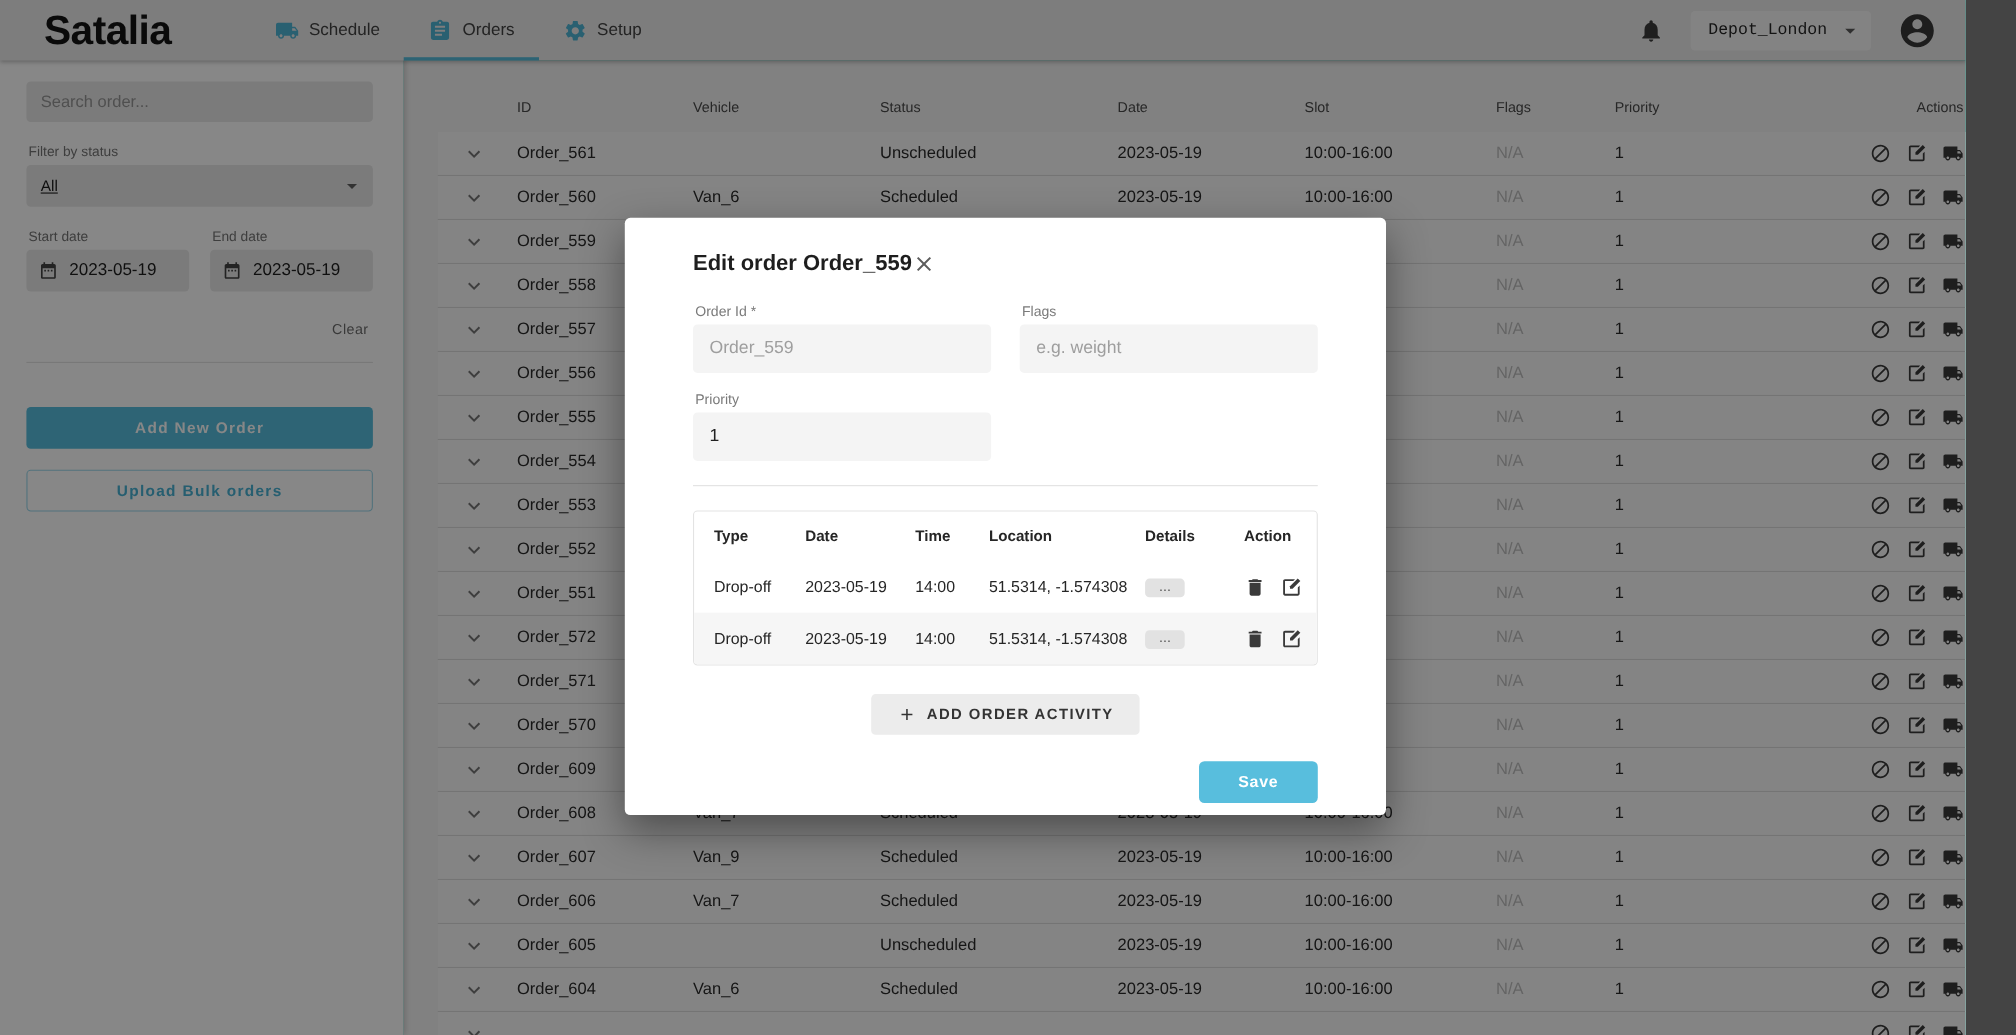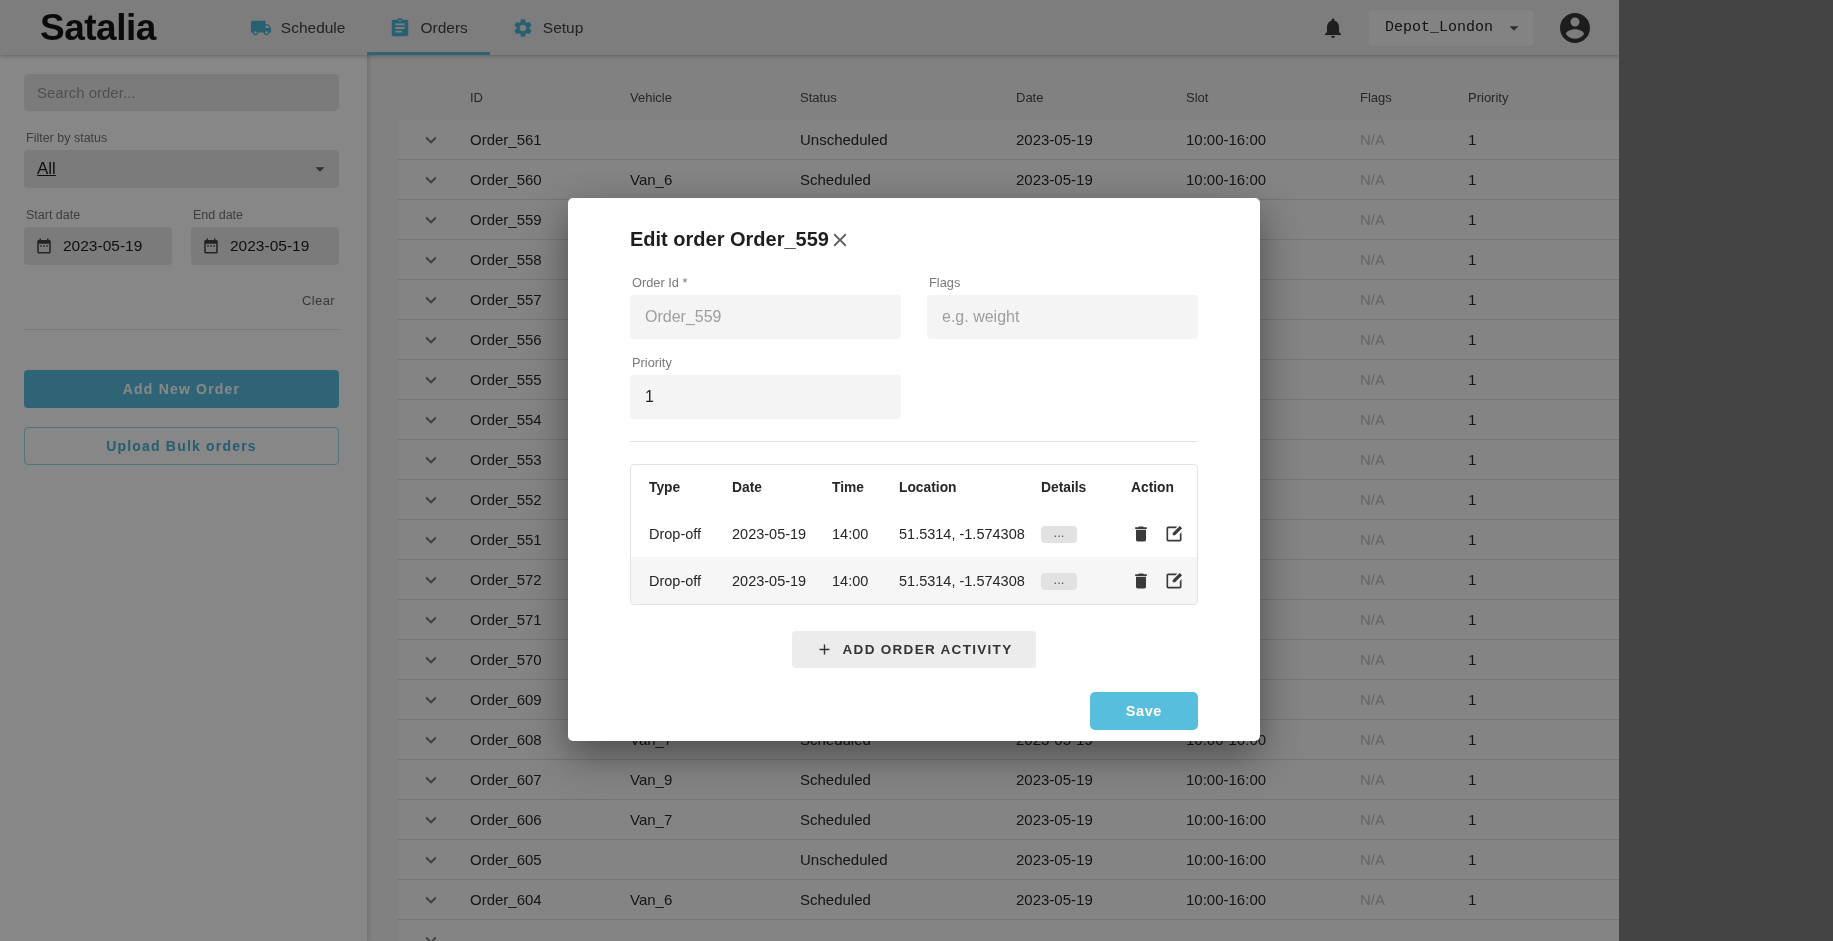--- a/index.html
+++ b/index.html
@@ -1,18 +1,18 @@
 <!DOCTYPE html>
 <html><head>
 <meta charset="utf-8">
 <style>
   * { margin:0; padding:0; box-sizing:border-box; }
   html,body { background:#444; }
   body { font-family:"Liberation Sans", sans-serif; }
-  .stage { position:relative; width:1619px; height:941px; overflow:hidden; background:#14b8a6; }
+  .stage { position:relative; width:1787px; height:941px; overflow:hidden; background:#14b8a6; }
 
   
   .appbar { position:absolute; top:0; left:0; right:0; height:55px; background:#ececec;
             box-shadow:0 1px 4px rgba(0,0,0,.28); display:flex; align-items:center;
             padding:0 26px 0 40px; z-index:5; }
   .logo { font-size:37px; font-weight:700; color:#141414; letter-spacing:-.5px; }
   .nav { display:flex; height:100%; margin-left:72px; }
   .nav-item { position:relative; display:flex; align-items:center; gap:9px; padding:0 22px;
               height:100%; cursor:pointer; font-size:15.5px; color:#424242; }
   .nav-item svg { width:22px; height:22px; fill:#4fb5d6; }
@@ -28,21 +28,21 @@
 
   
   .sidebar { position:absolute; top:44px; left:0; bottom:0; width:367px; background:#ffffff;
              box-shadow:1px 0 5px rgba(0,0,0,.18); padding:30px 28px 0 24px; z-index:4; }
   .search-input { width:100%; height:37px; background:#e9e9e9; border:none; border-radius:4px;
              padding:0 13px; font-size:15px; color:#212121; outline:none; font-family:inherit; }
   .search-input::placeholder { color:#969696; }
   .form-label { font-size:12.5px; color:#757575; margin:20px 0 5px 2px; }
   .select-box { height:38px; background:#e9e9e9; border-radius:4px; display:flex;
              align-items:center; justify-content:space-between; padding:0 8px 0 13px;
-             font-size:17px; color:#1d1d1d; cursor:pointer;text-decoration:underline; }
+             font-size:14px; color:#1d1d1d; cursor:pointer;text-decoration:underline; }
   .select-box svg { width:22px; height:22px; fill:#5f5f5f; }
   .dates-row { display:flex; gap:19px; }
   .dates-row > div { flex:1; }
   .date-field { height:38px; background:#e9e9e9; border-radius:4px; display:flex;
              align-items:center; gap:10px; padding:0 11px; font-size:15.5px; color:#1d1d1d;
              cursor:pointer; }
   .date-field svg { width:18px; height:18px; fill:#424242; flex:none; }
   .clear-row { text-align:right; margin:26px 4px 0 0; }
   .clear-link { font-size:13px; font-weight:500; letter-spacing:.4px; color:#6d6d6d; cursor:pointer; }
   .side-divider { border:none; border-top:1px solid #e3e3e3; margin:20px 0 0 0; }

